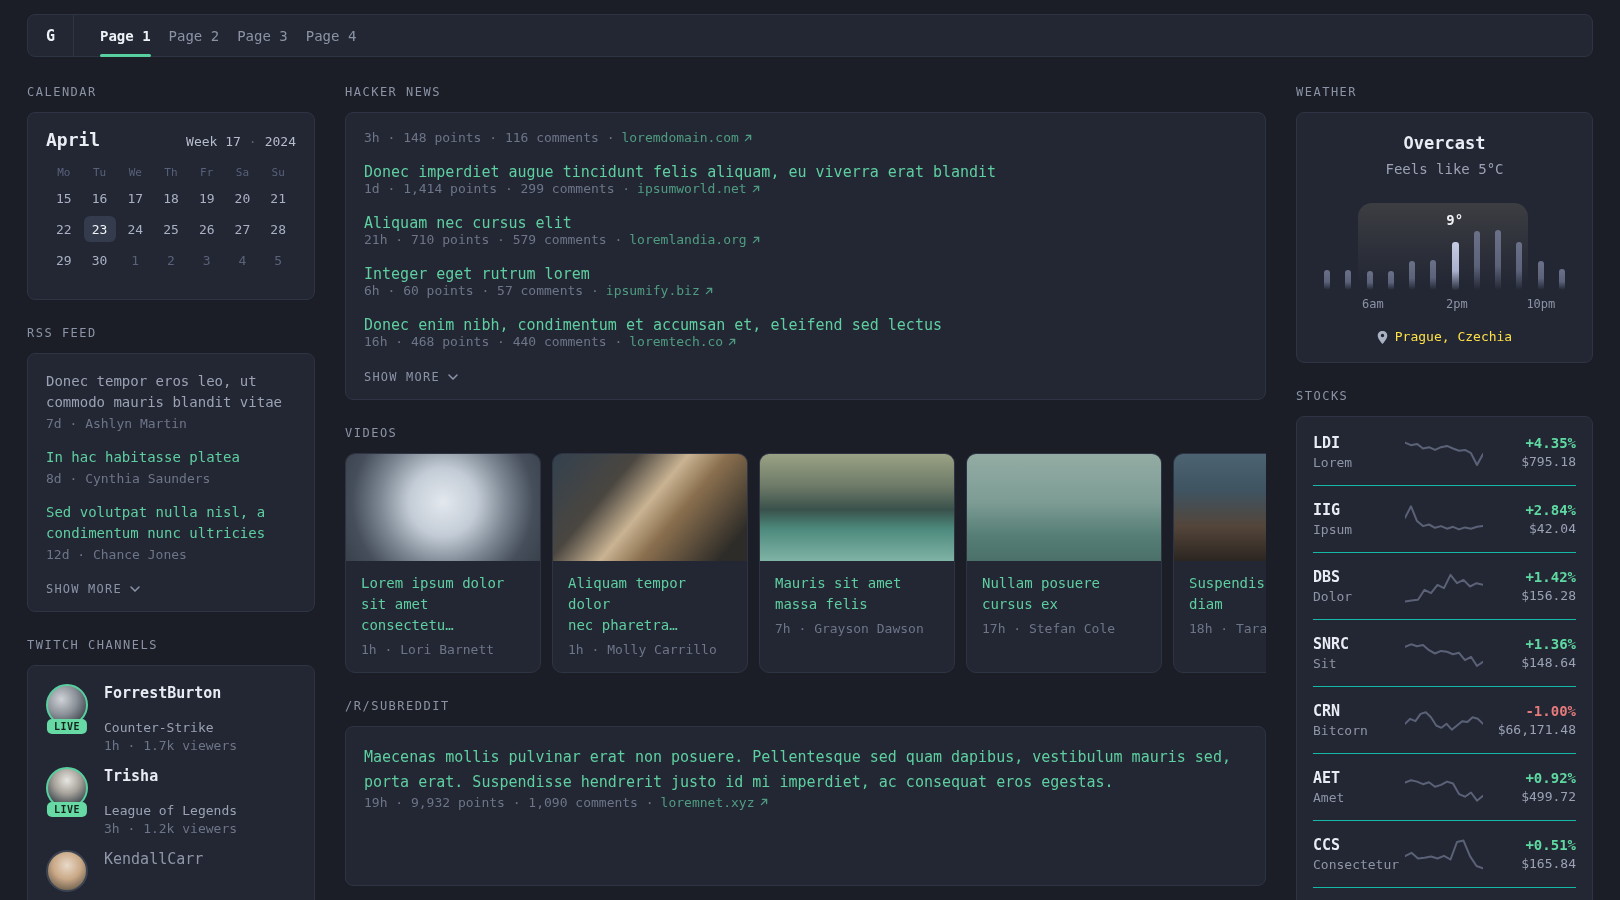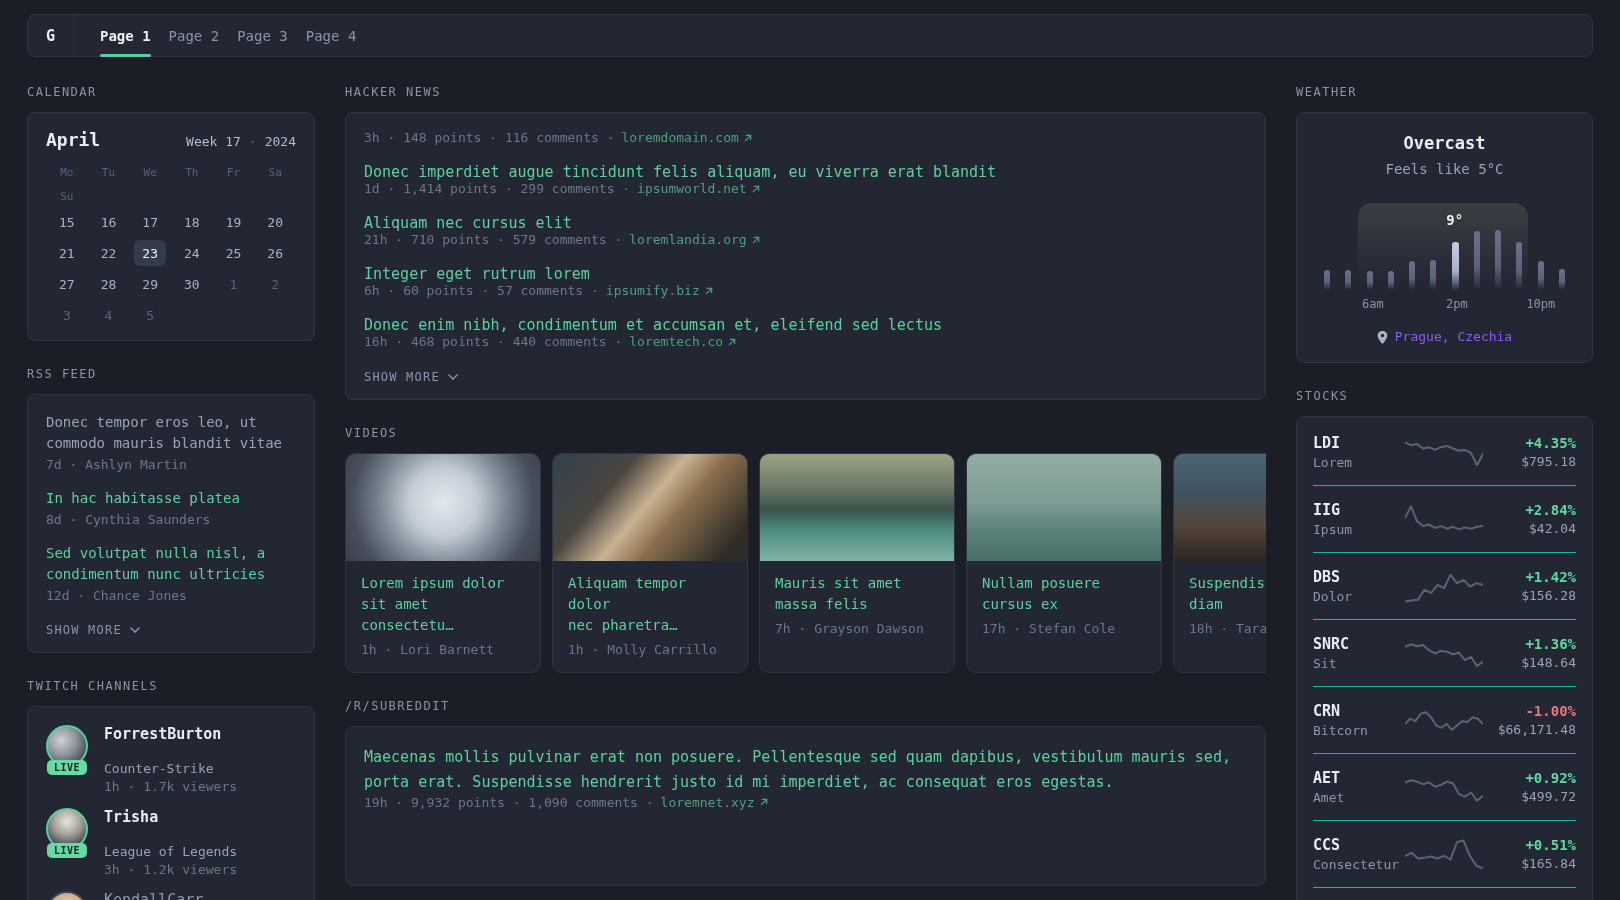--- a/index.html
+++ b/index.html
@@ -16,26 +16,26 @@
   .tab.active{color:#eef1f6;font-weight:bold}
   .tab.active::after{content:"";position:absolute;left:0;right:0;bottom:-1px;height:3px;border-radius:2px;background:#57cf9e}
 
   
   .columns{display:grid;grid-template-columns:288px 921px 297px;column-gap:30px;margin-top:28px;align-items:start}
   .w-label{font-size:12px;letter-spacing:1.5px;color:#8b93a6;margin-bottom:13px}
   .widget+.widget{margin-top:26px}
   .card{background:#232734;border:1px solid #2e3443;border-radius:8px}
 
   
-  .cal-card{padding:16px 18px 12px}
+  .cal-card{padding:16px 18px 26px}
   .cal-head{display:flex;justify-content:space-between;align-items:baseline;margin-bottom:16px}
   .cal-month{font-size:18px;font-weight:bold}
   .cal-meta{font-size:13px;color:#b6bdcc;display:flex;gap:8px;align-items:baseline}
   .cal-meta .dot{color:#59617a}
-  .cal-grid{display:grid;grid-template-columns:repeat(6,1fr);row-gap:5px;justify-items:center}
+  .cal-grid{display:grid;grid-template-columns:repeat(7,1fr);row-gap:5px;justify-items:center}
   .wd{font-size:11px;color:#58617a;margin-bottom:6px}
   .day{font-size:13px;color:#a9b1c4;width:32px;height:26px;display:flex;align-items:center;justify-content:center;border-radius:6px}
   .day.dim{color:#5a627a}
   .day.selected{background:#343b4c;color:#f1f3f8}
 
   
   .pad-card{padding:17px 18px 14px}
   .feed-item{margin-bottom:16px}
   .feed-title{font-size:14px;line-height:1.5;color:#5ecfa0;white-space:pre-line;cursor:pointer}
   .feed-title.muted{color:#9aa2b4}
@@ -79,21 +79,21 @@
   .wx-feels{font-size:14px;color:#9aa2b4;margin-top:8px}
   .wx-chart{position:relative;height:87px;margin:26px 8px 0}
   .wx-day{position:absolute;top:0;bottom:0;border-radius:14px;
     background:linear-gradient(180deg,rgba(225,213,158,.13),rgba(225,213,158,.05) 55%,rgba(225,213,158,0) 95%)}
   .wx-bars{position:absolute;inset:0;display:flex;justify-content:space-between;align-items:flex-end;padding:0 3px}
   .wx-bar{width:6px;border-radius:3px;background:linear-gradient(180deg,#6a7189 0%,#5b6279 60%,rgba(91,98,121,0) 100%)}
   .wx-bar.light{width:7px;background:linear-gradient(180deg,#c6cde3 0%,#a9b2cf 60%,rgba(169,178,207,.05) 100%)}
   .wx-peak{position:absolute;top:9px;transform:translateX(-50%);font-size:14px;font-weight:bold;color:#eef1f6}
   .wx-hours{position:relative;height:15px;margin:7px 8px 0;font-size:12px;color:#8b93a6}
   .wx-hours span{position:absolute;transform:translateX(-50%)}
-  .wx-loc{display:flex;gap:7px;justify-content:center;align-items:flex-end;margin-top:17px;font-size:13px;color:#8b5cf6}
+  .wx-loc{display:flex;gap:7px;justify-content:center;align-items:flex-end;margin-top:17px;font-size:13px;color:#fde047}
 
   
   .st-card{padding:2px 16px}
   .st-row{display:flex;align-items:center;padding:13px 0;cursor:pointer}
   .st-row+.st-row{border-top:1px solid #14b8a6}
   .st-left{width:116px}
   .st-tkr{font-size:15px;font-weight:bold}
   .st-name{font-size:13px;color:#8d95a7;margin-top:3px}
   .st-spark{flex:1;display:flex;justify-content:center}
   .st-right{width:118px;text-align:right}

